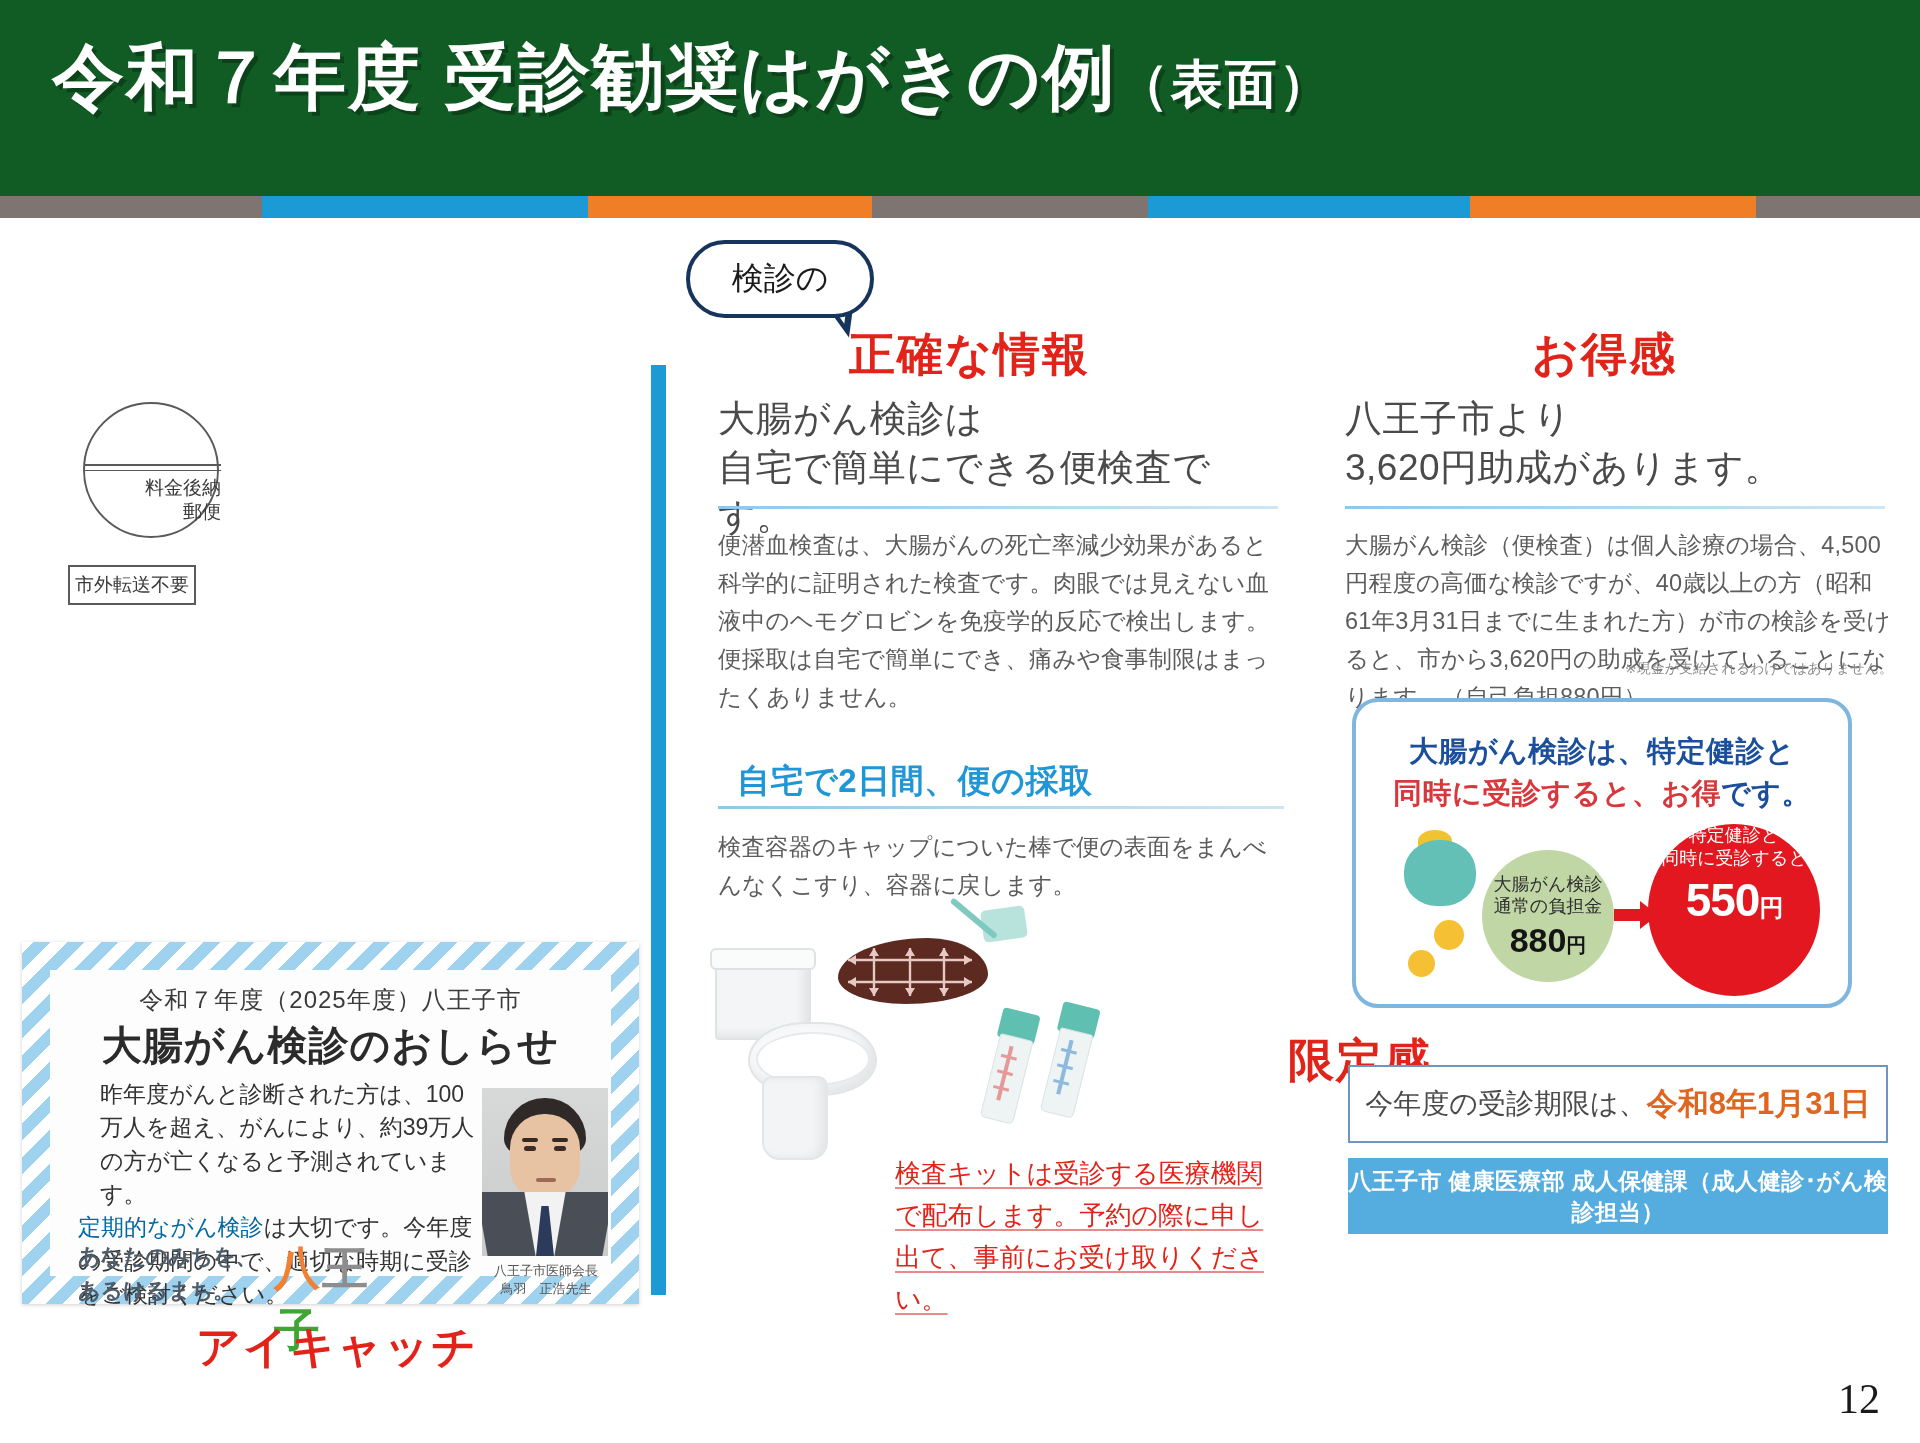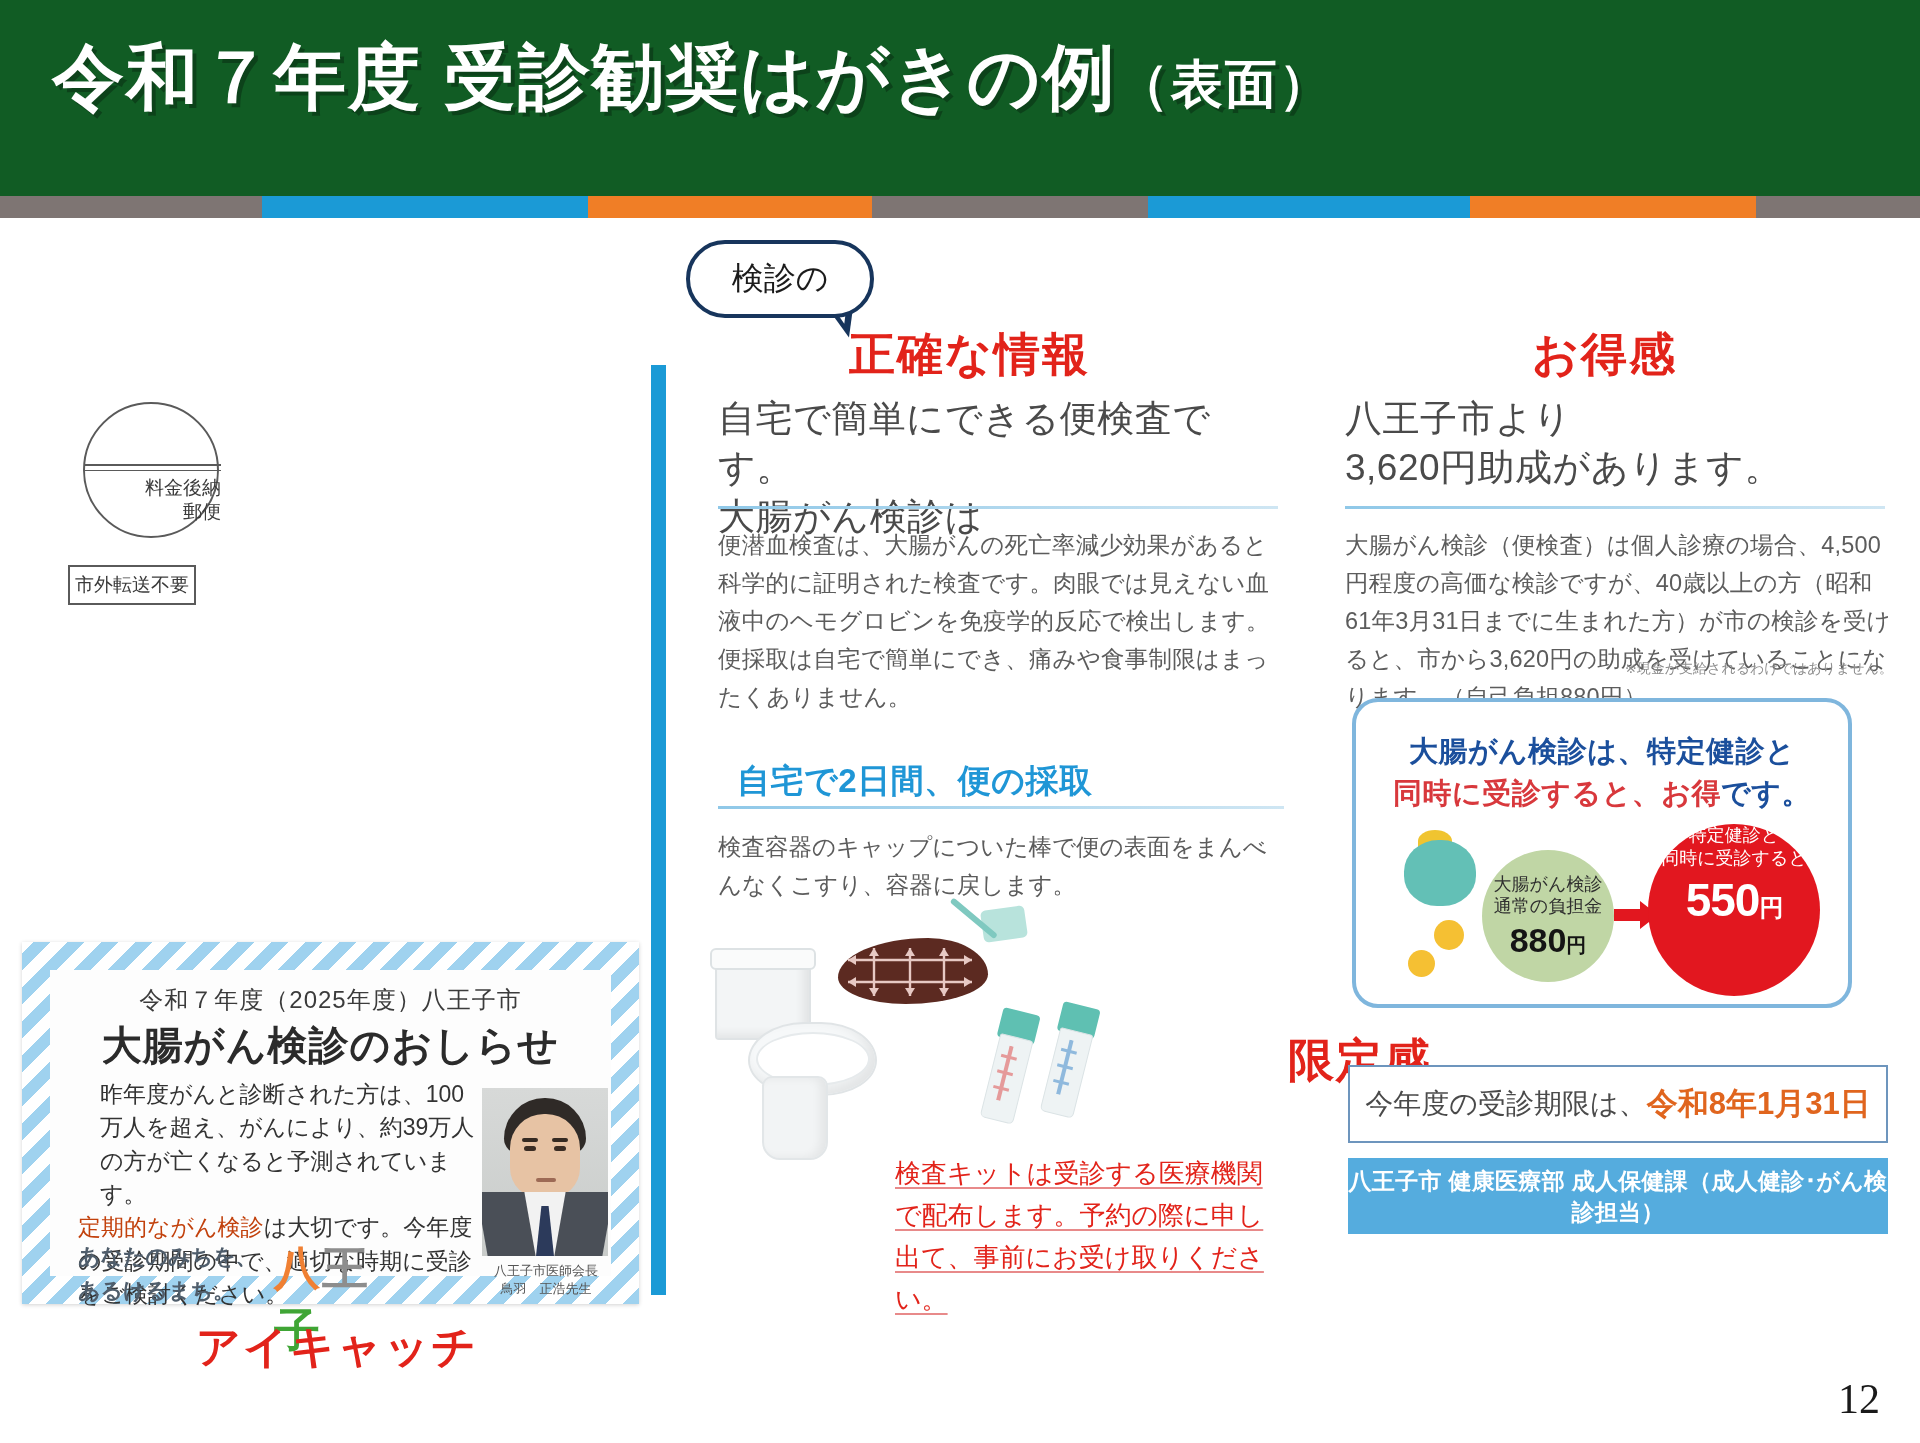--- a/index.html
+++ b/index.html
@@ -74,21 +74,21 @@
   }
   .pc-title{
     position:absolute;left:0;top:48px;width:100%;text-align:center;
     font-size:40px;font-weight:bold;color:#2b2b2b;letter-spacing:1px;
   }
   .pc-body{
     position:absolute;left:28px;top:108px;width:400px;
     font-size:23px;line-height:1.45;color:#333333;
   }
   .pc-body .ind{padding-left:22px;display:inline-block;}
-  .pc-red{color:#c2410c;}
+  .pc-red{color:#0369a1;}
   .pc-logo{
     position:absolute;left:28px;top:268px;width:330px;height:78px;
   }
   .logo-txt{
     position:absolute;left:0;top:2px;font-size:22px;font-weight:bold;
     color:#4f5d6b;line-height:1.55;letter-spacing:0;
   }
   .logo-mark{
     position:absolute;left:196px;top:0px;font-size:46px;font-weight:bold;
     letter-spacing:2px;
@@ -355,22 +355,22 @@
 <div class="eyecatch-label">アイキャッチ</div>
 
 <div class="vrule"></div>
 
 <div class="bubble-tail"></div>
 <div class="bubble-tail-in"></div>
 <div class="bubble">検診の</div>
 
 <div class="red-head mid">正確な情報</div>
 <div class="col-title mid">
+  <div>大腸がん検診は</div>
   <div>自宅で簡単にできる便検査です。</div>
-  <div>大腸がん検診は</div>
 </div>
 <div class="col-rule mid"></div>
 <div class="col-body mid" style="white-space:pre-line;">便潜血検査は、大腸がんの死亡率減少効果があると科学的に証明された検査です。肉眼では見えない血液中のヘモグロビンを免疫学的反応で検出します。
 便採取は自宅で簡単にでき、痛みや食事制限はまったくありません。</div>
 
 <div class="sub-head">自宅で2日間、便の採取</div>
 <div class="sub-rule"></div>
 <div class="sub-body">検査容器のキャップについた棒で便の表面をまんべんなくこすり、容器に戻します。</div>
 
 <div class="illus">

